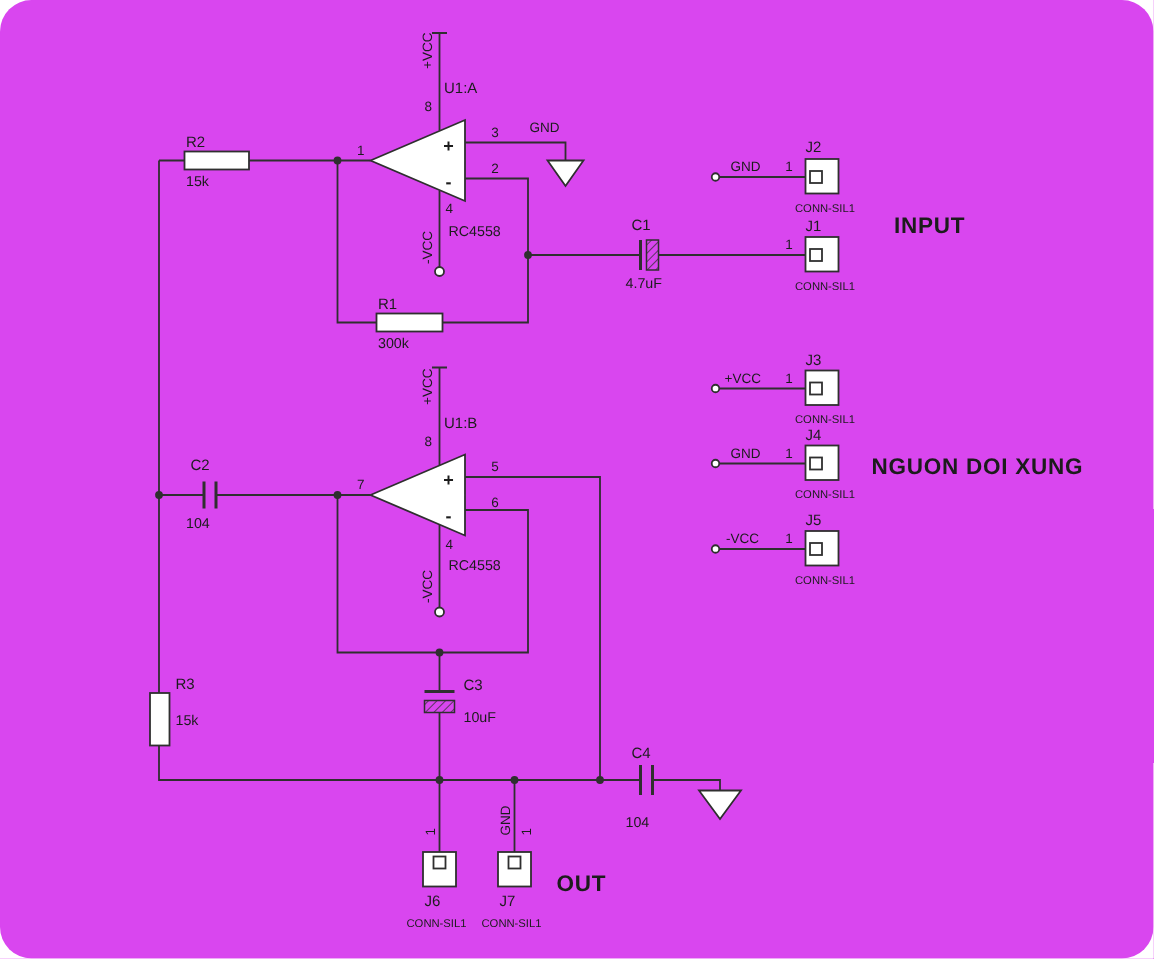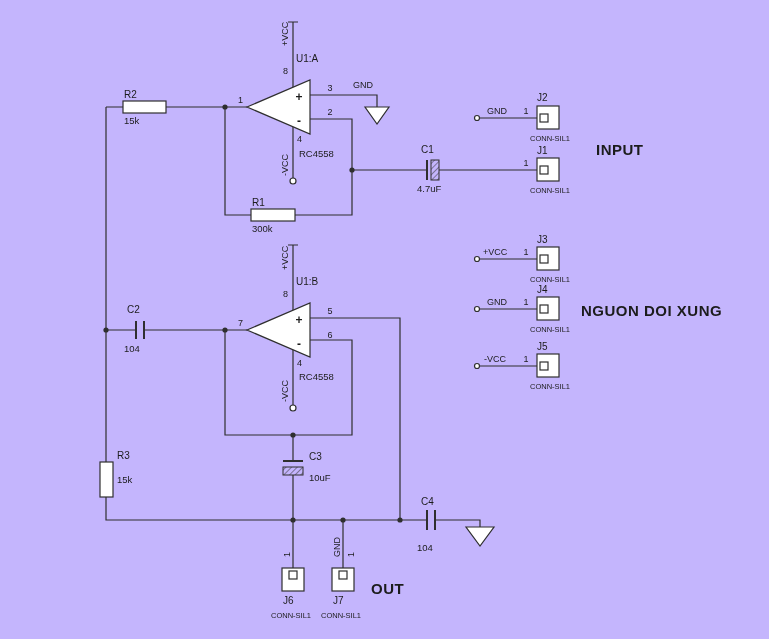--- a/index.html
+++ b/index.html
@@ -1,16 +1,16 @@
 <!DOCTYPE html>
 <html><head>
 <meta charset="utf-8">
 <style>
   html,body{margin:0;padding:0;background:#ffffff;}
-  .page{width:769px;height:639px;background:#c4b5fd;position:relative;overflow:hidden;}
+  .page{width:769px;height:639px;background:#d946ef;position:relative;overflow:hidden;border-radius:21px;}
   svg{display:block;}
   .t{font-family:"Liberation Sans",sans-serif;fill:#1c1c1c;}
   .ref{font-size:10px;}
   .val{font-size:9.5px;}
   .pin{font-size:9px;}
   .conn{font-size:7.5px;}
   .pwr{font-size:9px;}
   .sign{font-size:12px;font-weight:bold;}
   .title{font-size:15px;font-weight:bold;letter-spacing:.5px;}
   .wire{stroke:#2f2f2f;stroke-width:1.2;fill:none;}

